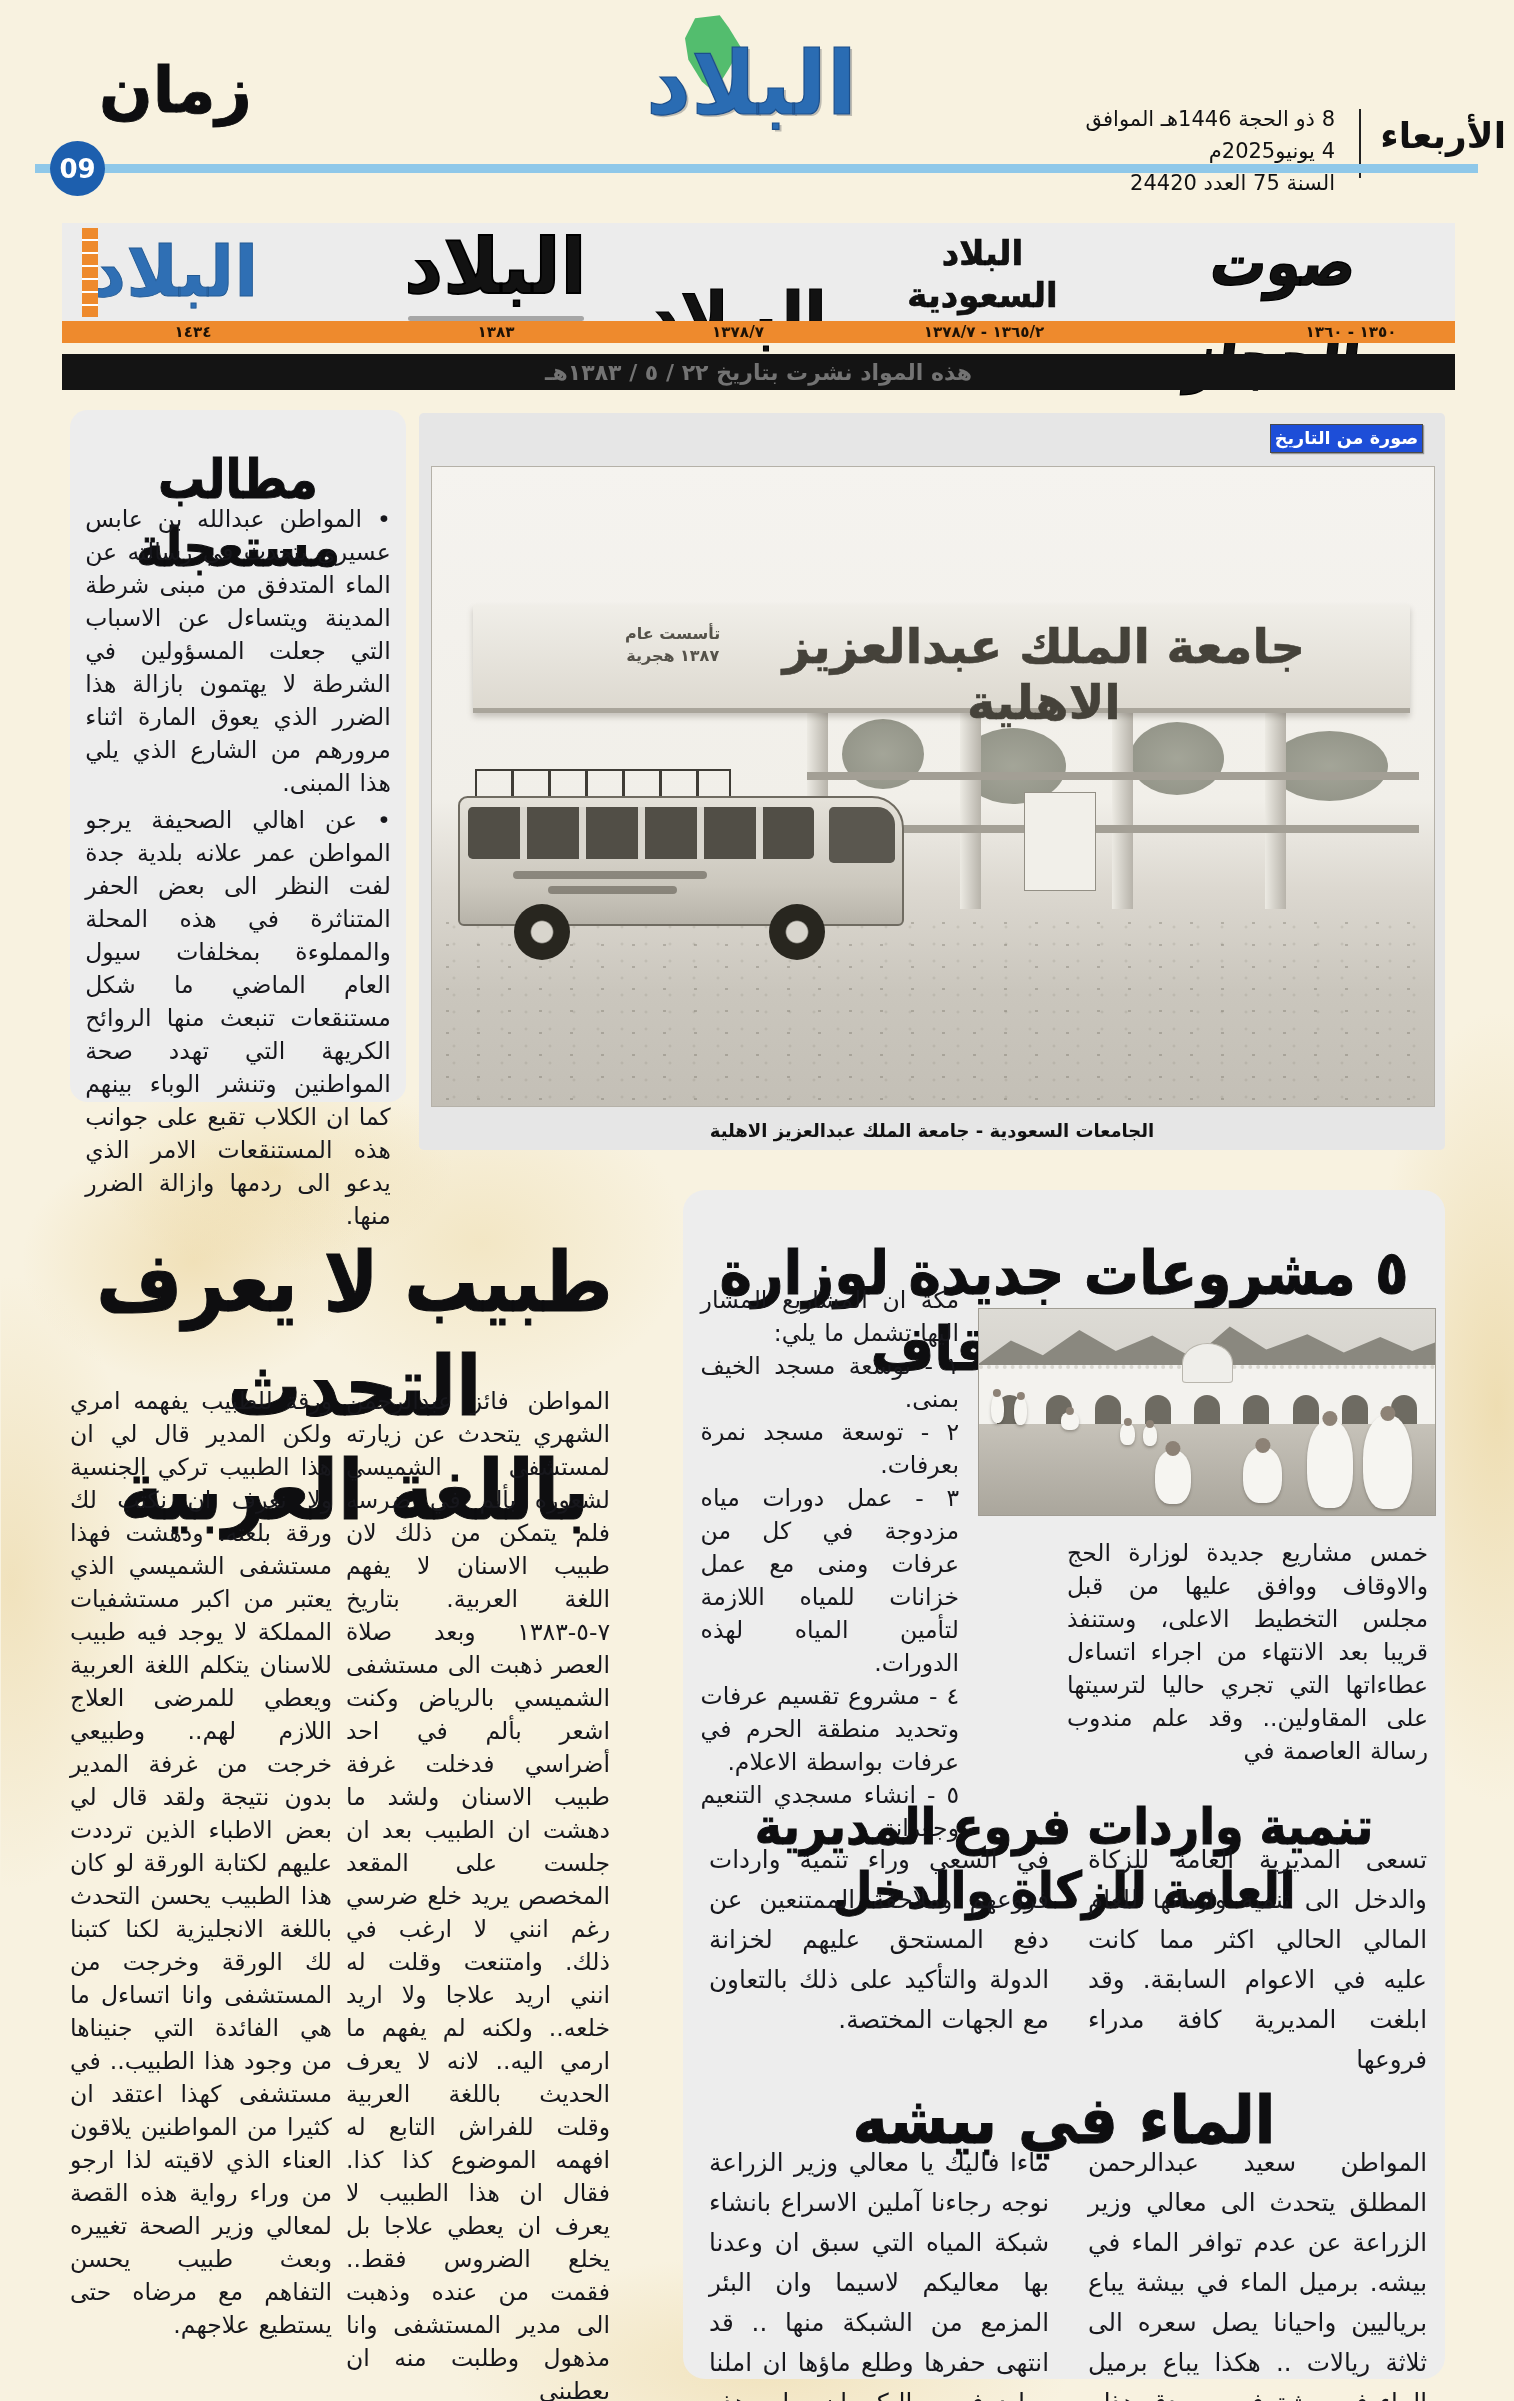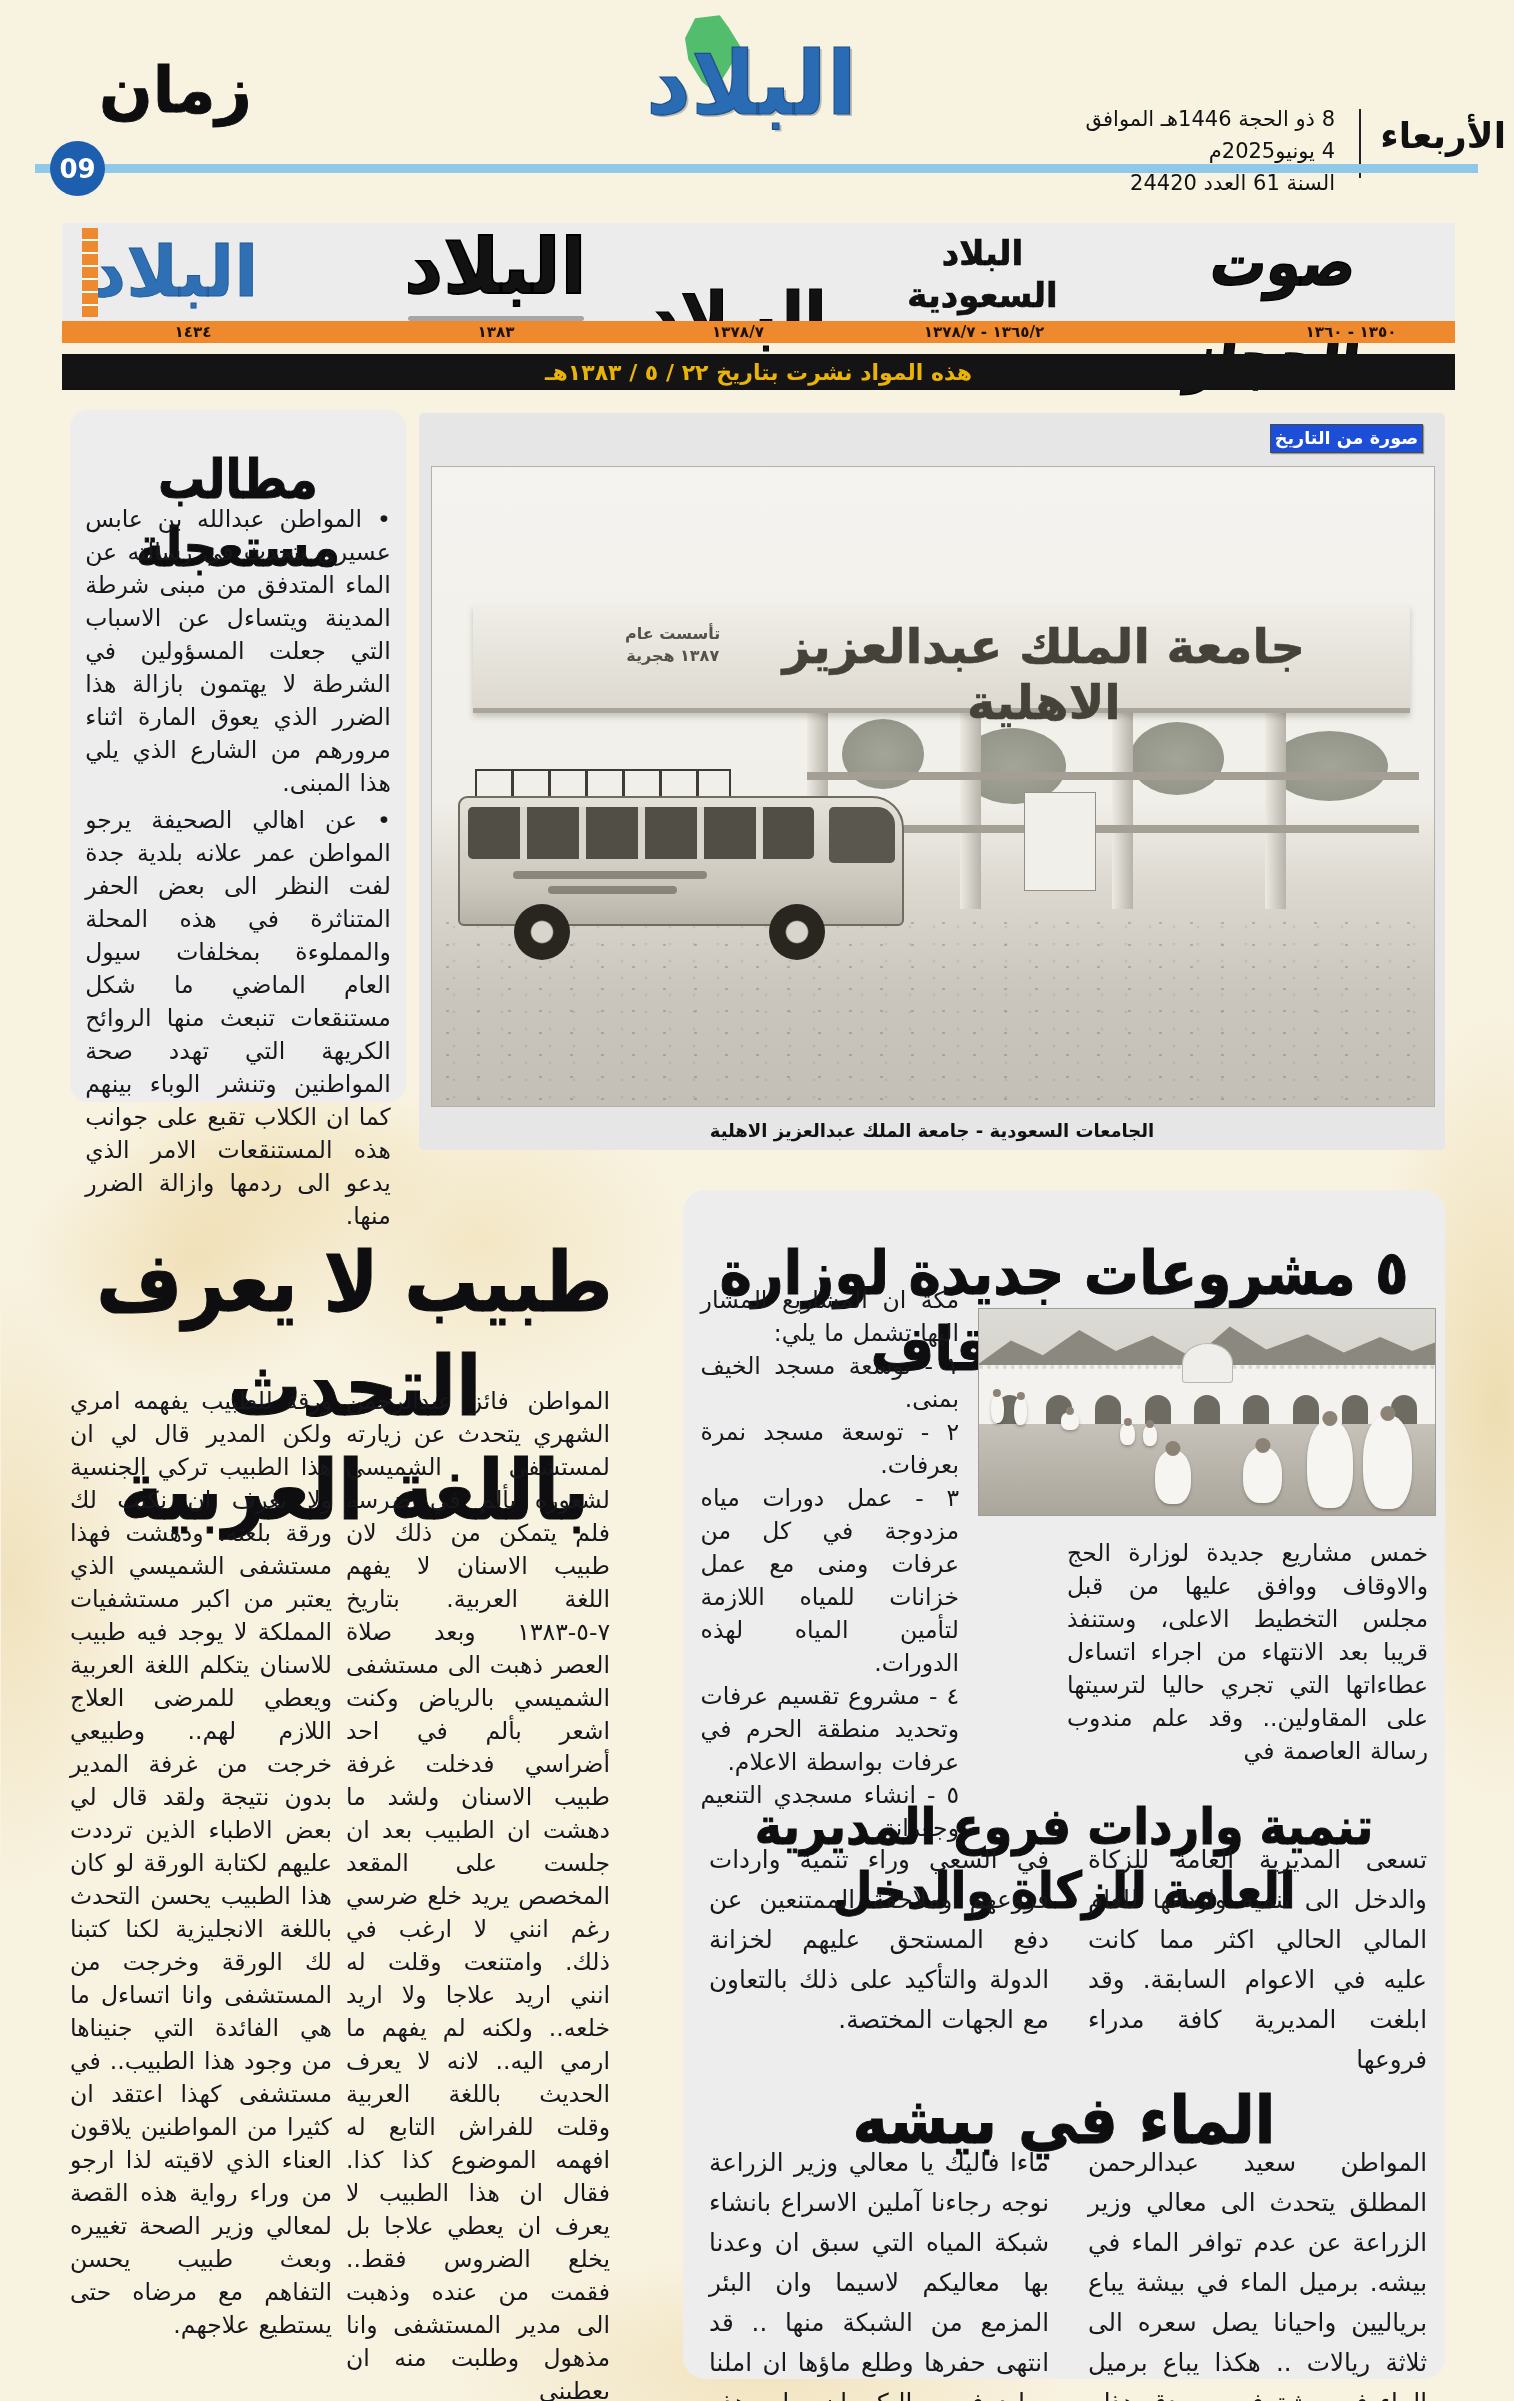--- a/index.html
+++ b/index.html
@@ -75,21 +75,21 @@
   .logo-1378{left:575px;top:5.9px;width:199px;}
   .logo-1378 .txt{font-size:66px;font-weight:bold;-webkit-text-stroke:1.2px #000;line-height:79px;margin-top:48px;}
   .logo-saudia{left:812px;top:9.4px;width:217px;}
   .logo-saudia .txt{font-size:34px;font-weight:bold;-webkit-text-stroke:0.6px #000;line-height:42px;}
   .logo-hijaz{left:1076px;top:4.7px;width:281px;}
   .logo-hijaz .txt{font-size:56px;font-weight:bold;transform:skewX(-6deg) scaleY(1.15);display:inline-block;-webkit-text-stroke:1.2px #000;line-height:82px;}
   .year{position:absolute;bottom:2.3px;font-size:15.2px;font-weight:bold;color:#1d1206;direction:rtl;white-space:nowrap;transform:translateX(-50%);}
   
   .publish-bar{
     left:62px;top:354px;width:1393px;height:36px;background:#141414;
-    color:#eab308;display:flex;align-items:center;justify-content:center;
+    color:#737373;display:flex;align-items:center;justify-content:center;
     font-size:22px;font-weight:bold;direction:rtl;z-index:1;
   }
   
   .matalib-box{left:70px;top:410px;width:336px;height:692px;background:#ededed;border-radius:17.6px;z-index:1;}
   .matalib-title{position:absolute;left:0;right:0;top:13px;text-align:center;font-size:47px;line-height:59px;transform:scaleY(1.15);}
   .matalib-body{position:absolute;left:15.2px;right:15.2px;top:93px;}
   
   .photo-box{left:419px;top:413px;width:1026px;height:737px;background:#e6e6e6;border-radius:4.7px;z-index:1;}
   .history-label{
     position:absolute;right:22px;top:10.6px;width:151px;height:27px;background:#1d4ed8;
@@ -179,21 +179,21 @@
 
   <div class="abs brand">
     <span class="map"></span>
     <span class="brand-text">البلاد</span>
   </div>
 
   <div class="abs weekday">الأربعاء</div>
   <div class="abs header-divider"></div>
   <div class="abs dateline">
     <div>8 ذو الحجة 1446هـ الموافق 4 يونيو2025م</div>
-    <div>السنة 61 العدد 24420</div>
+    <div>السنة 75 العدد 24420</div>
   </div>
 
   <div class="abs banner">
     <div class="logo logo-modern">
       <div class="txt">البلاد</div>
       <div class="obar"></div>
     </div>
     <div class="logo logo-1383">
       <div class="txt">البلاد</div>
       <div class="tagline" style="width:176px;"></div>

